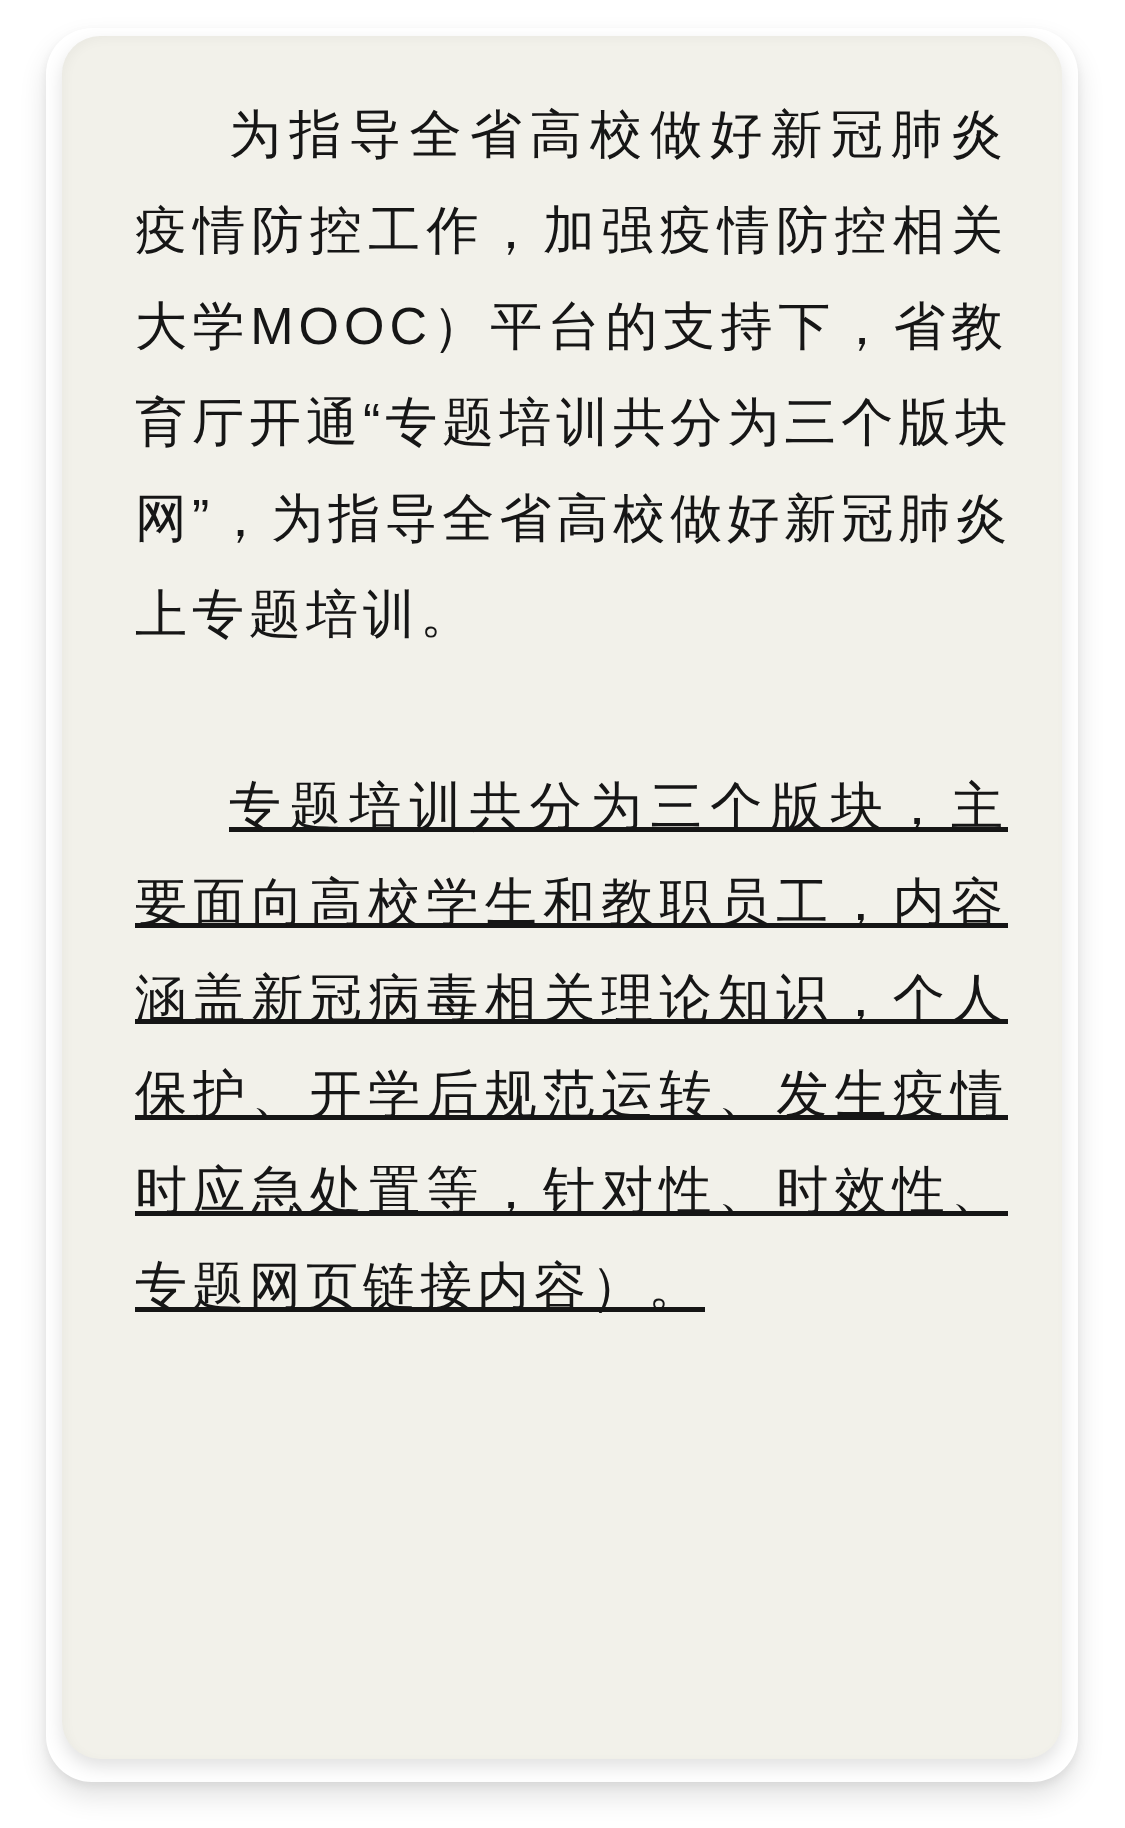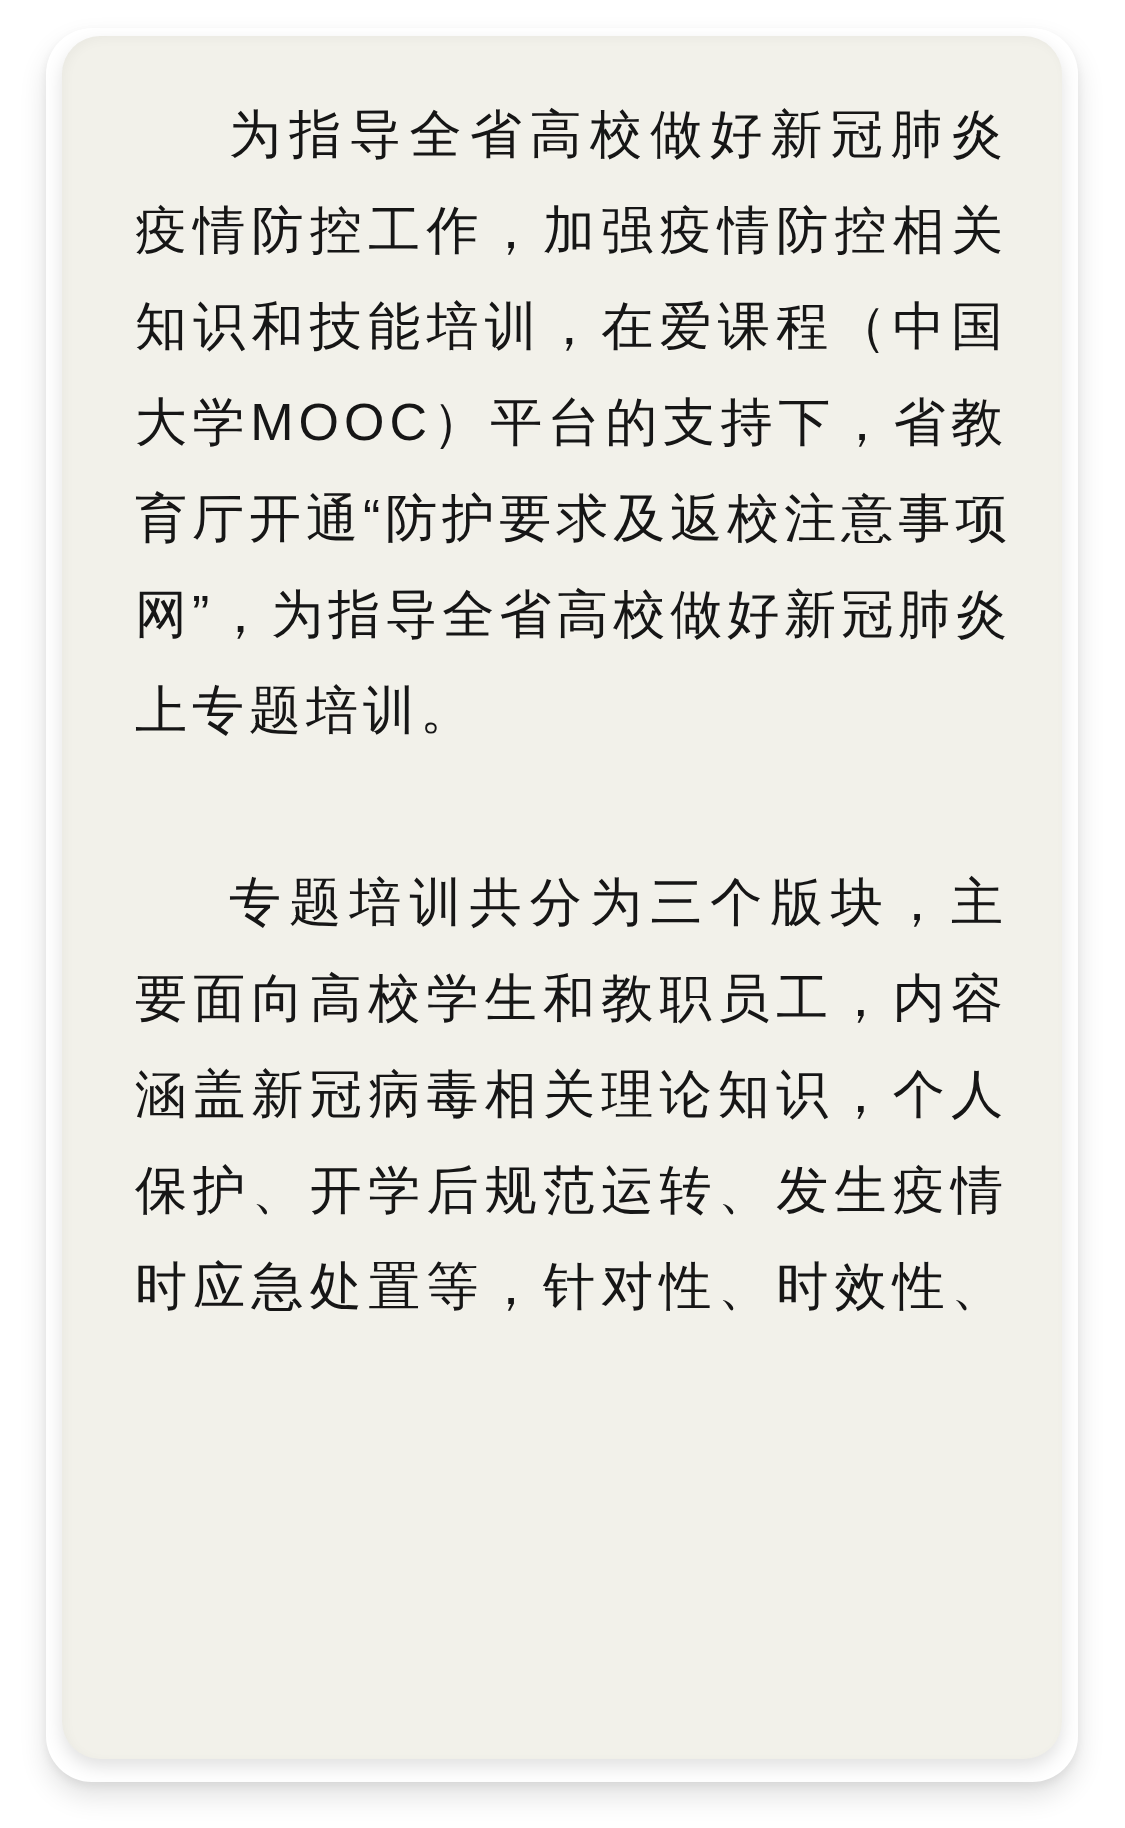--- a/index.html
+++ b/index.html
@@ -34,20 +34,21 @@
     box-shadow: 0 8px 18px rgba(0,0,0,0.12),
                 inset 3px 3px 12px rgba(0,0,0,0.035);
     box-sizing: border-box;
     padding: 50px 54px 0 73px;
   }
   .para {
     margin: 0;
   }
   .para + .para {
     margin-top: 96px;
+    text-decoration: underline;
   }
   .line {
     font-size: 52px;
     line-height: 96px;
     letter-spacing: 5px;
     white-space: nowrap;
     text-align: justify;
     text-align-last: justify;
     -moz-text-align-last: justify;
   }
@@ -62,27 +63,27 @@
 </style>
 </head>
 <body style="background: rgb(255, 255, 255);">
 
 <div class="back-card"></div>
 <div class="front-card" id="article-card" style="background: rgb(242, 241, 234); color: rgb(22, 22, 22);">
   <div id="article-text">
       <div class="para">
         <div class="line first">为指导全省高校做好新冠肺炎</div>
         <div class="line">疫情防控工作，加强疫情防控相关</div>
-        <div class="line">知识和技能培训，在爱课程（中国</div>
         <div class="line">大学MOOC）平台的支持下，省教</div>
-        <div class="line">育厅开通“防护要求及返校注意事项</div>
+        <div class="line">育厅开通“专题培训共分为三个版块</div>
         <div class="line">网”，为指导全省高校做好新冠肺炎</div>
         <div class="line last">上专题培训。</div>
       </div>
       <div class="para">
         <div class="line first">专题培训共分为三个版块，主</div>
         <div class="line">要面向高校学生和教职员工，内容</div>
         <div class="line">涵盖新冠病毒相关理论知识，个人</div>
         <div class="line">保护、开学后规范运转、发生疫情</div>
         <div class="line">时应急处置等，针对性、时效性、</div>
+        <div class="line last">专题网页链接内容）。</div>
       </div>
     </div>
 </div>
 
 </body></html>

